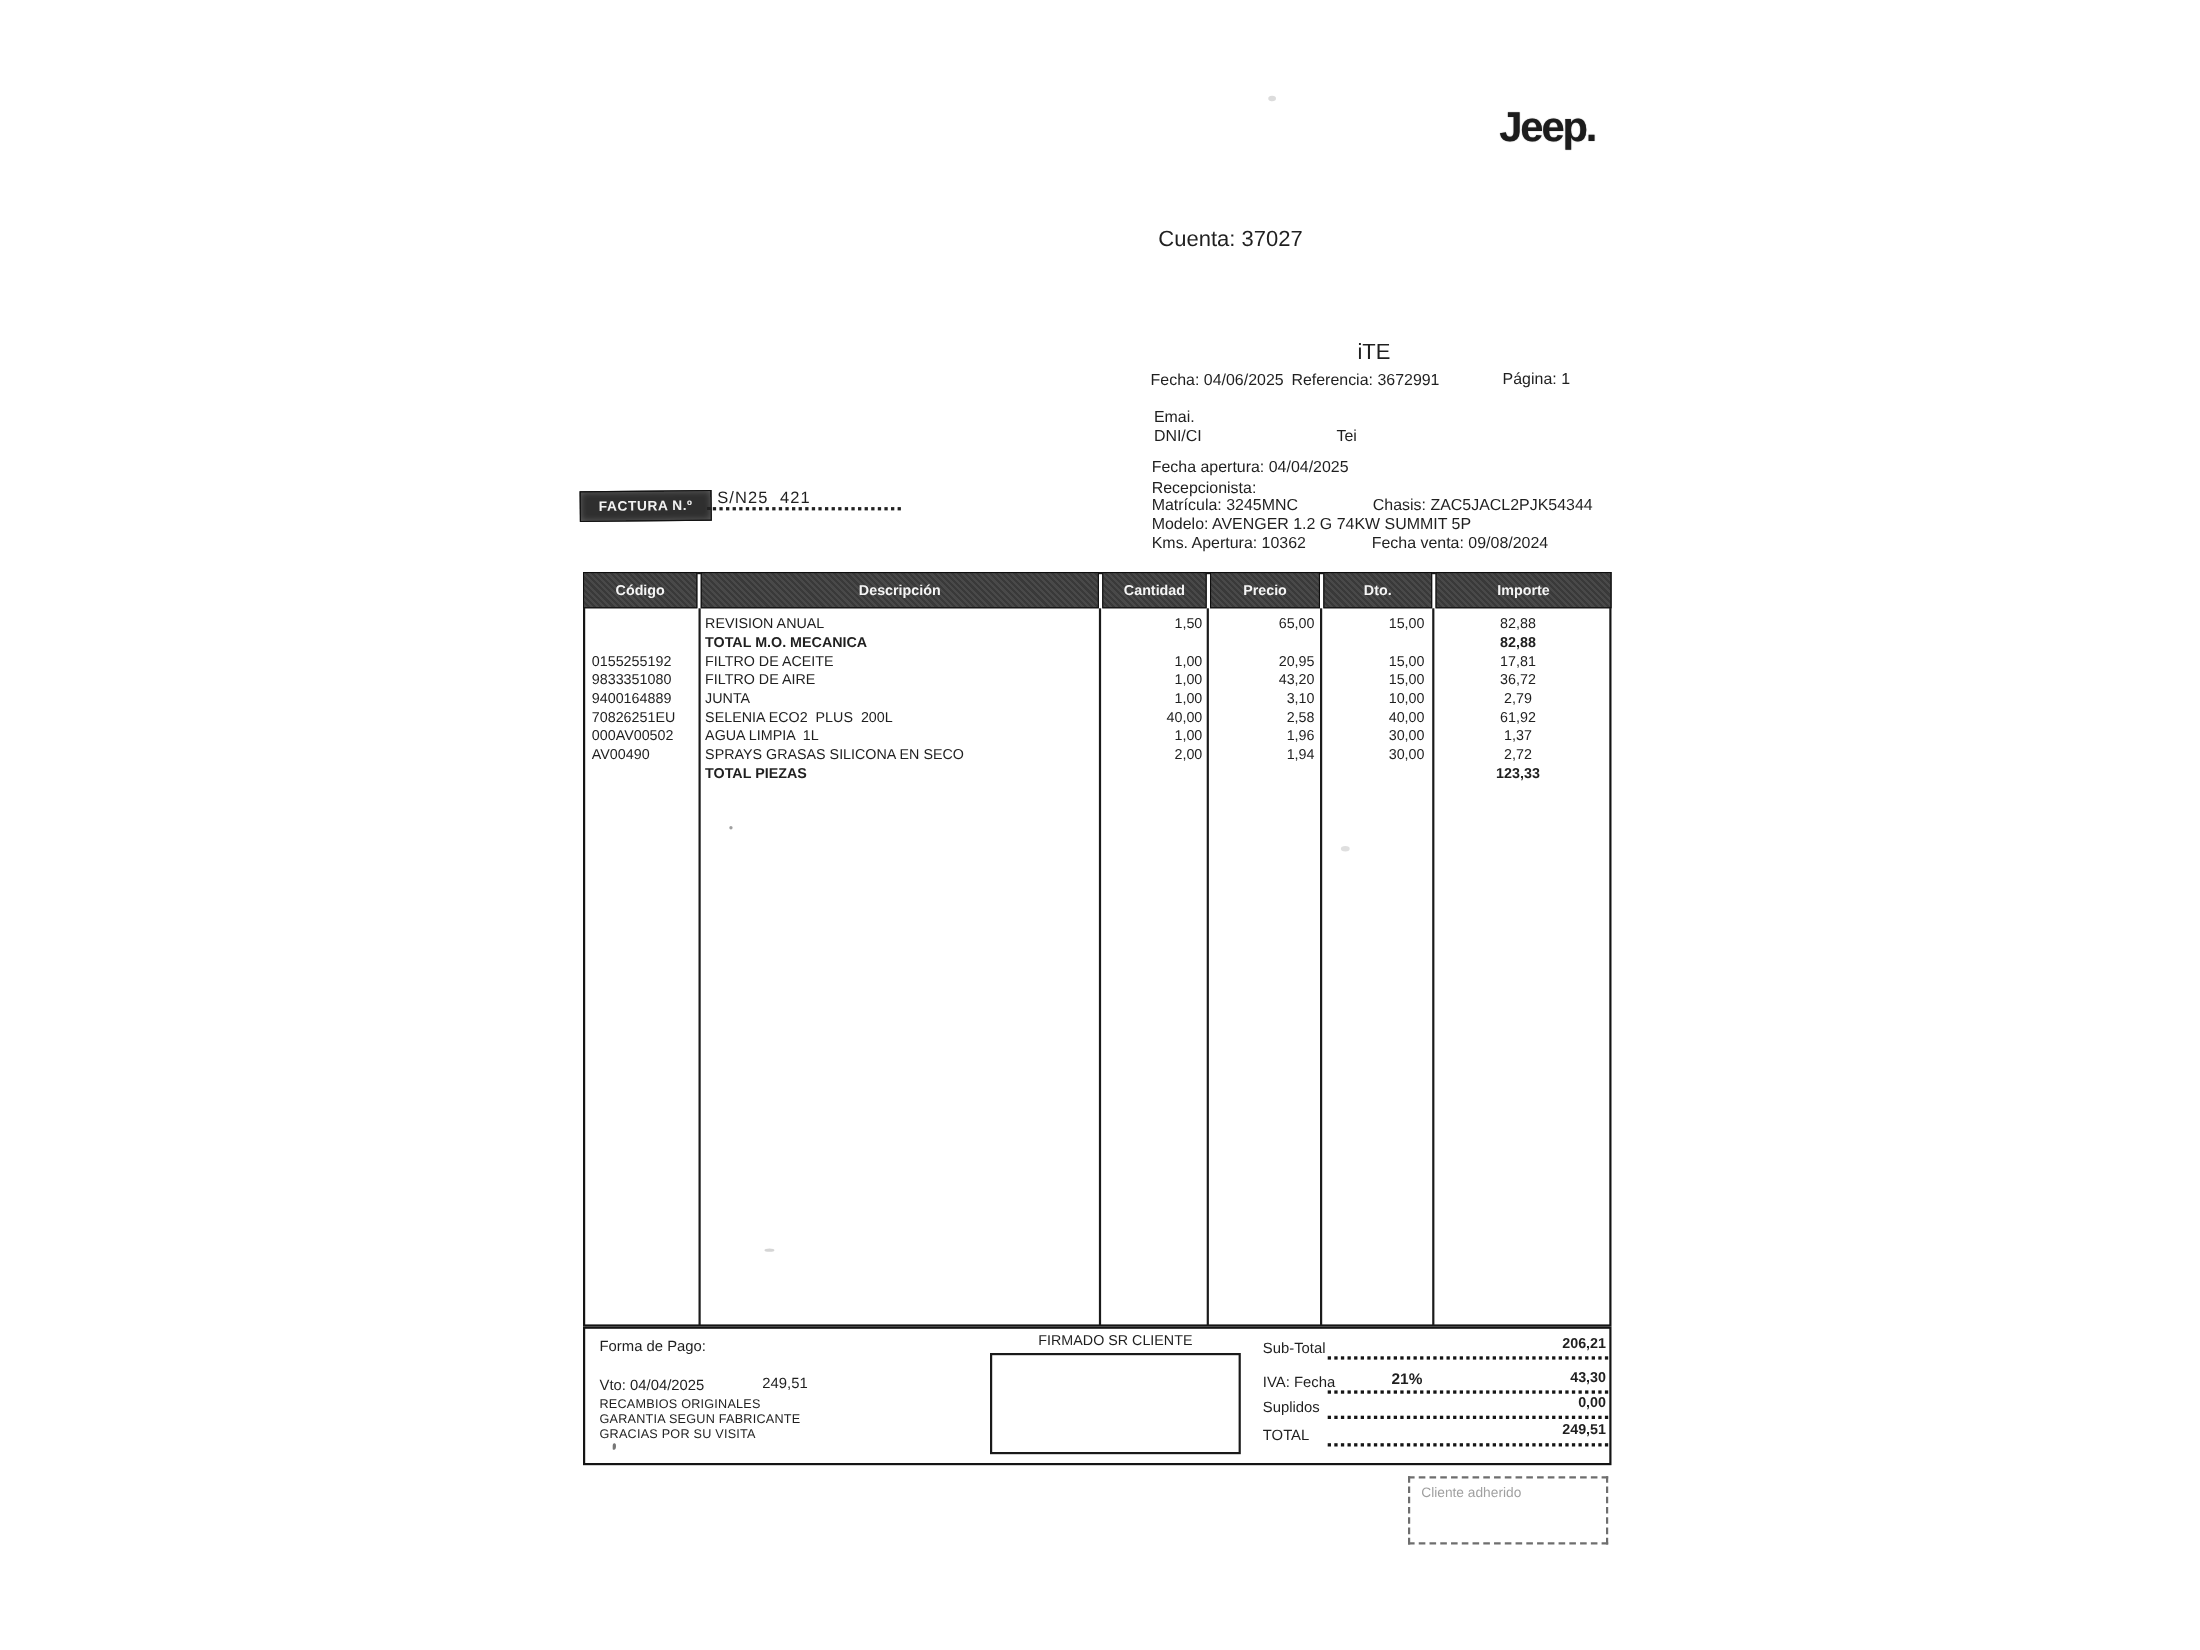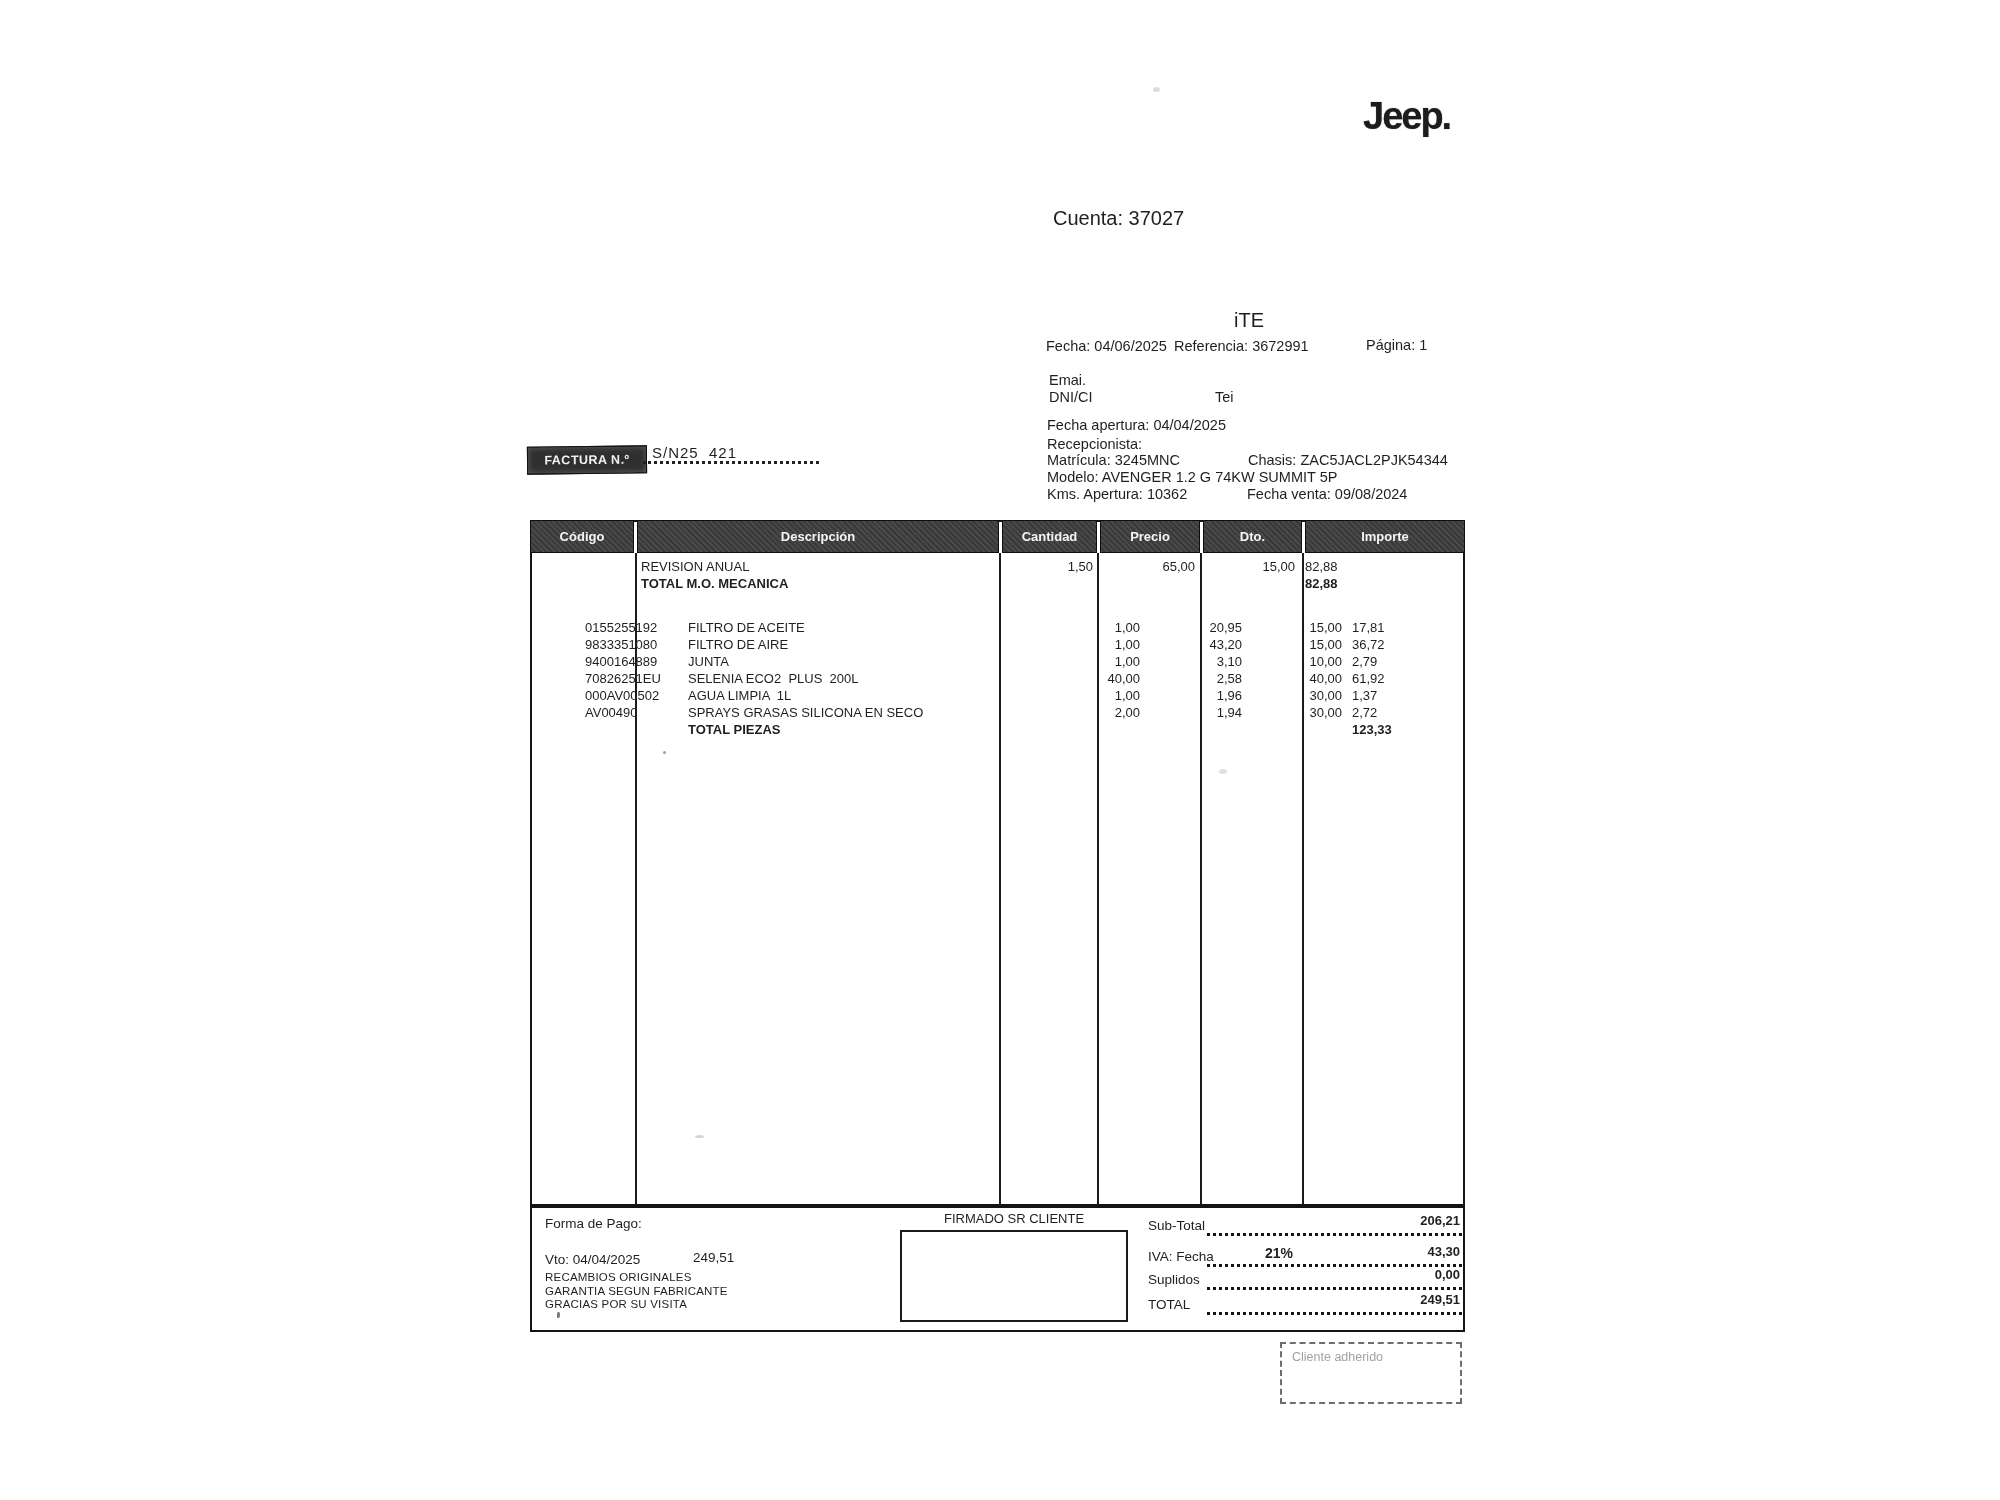--- a/index.html
+++ b/index.html
@@ -25,31 +25,31 @@
 
   
   .tbl-outer{left:530px;top:520px;width:935px;height:686px;border:2px solid #141414;box-sizing:border-box;}
   .hcell{top:520px;height:33px;background:#3e3e3e;border:1px solid #0e0e0e;box-sizing:border-box;
     color:#f5f5f5;font-size:13px;font-weight:bold;text-align:center;line-height:31px;
     background-image:repeating-linear-gradient(45deg, rgba(255,255,255,.06) 0 2px, rgba(0,0,0,.08) 2px 4px);}
   .vline{top:553px;height:652px;width:2px;background:#1b1b1b;}
 
   .tbody{left:530px;top:552px;width:935px;font-size:13px;}
   .sec1{margin-top:6px;}
-  .sec2{margin-top:27px;padding-left:47px;}
+  .sec2{}
   .sec3{margin-top:9px;}
   .row{position:relative;height:17px;line-height:17px;}
   .drow{position:relative;height:18px;line-height:18px;}
   .row span,.drow span{position:absolute;white-space:pre;}
   .c-code{left:8px;}
   .c-desc{left:111px;}
   .c-qty{left:433px;width:130px;text-align:right;}
   .c-price{left:535px;width:130px;text-align:right;}
   .c-dto{left:635px;width:130px;text-align:right;}
-  .c-imp{left:775px;width:150px;text-align:left;}
+  .c-imp{left:775px;width:150px;text-align:center;}
   .bold{font-weight:bold;}
   .d-label{left:107px;}
   .d-val{left:330px;width:130px;text-align:right;}
 
   
   .foot-box{left:530px;top:1206px;width:935px;height:126px;border:2px solid #141414;box-sizing:border-box;}
   .sig-box{left:900px;top:1230px;width:228px;height:92px;border:2px solid #1a1a1a;box-sizing:border-box;background:#fff;}
   .notes{font-size:11.5px;line-height:13.5px;letter-spacing:.2px;}
   .trow{position:absolute;left:1140px;width:325px;height:26px;}
   .trow .tl{position:absolute;left:8px;top:6px;font-size:13.5px;}

